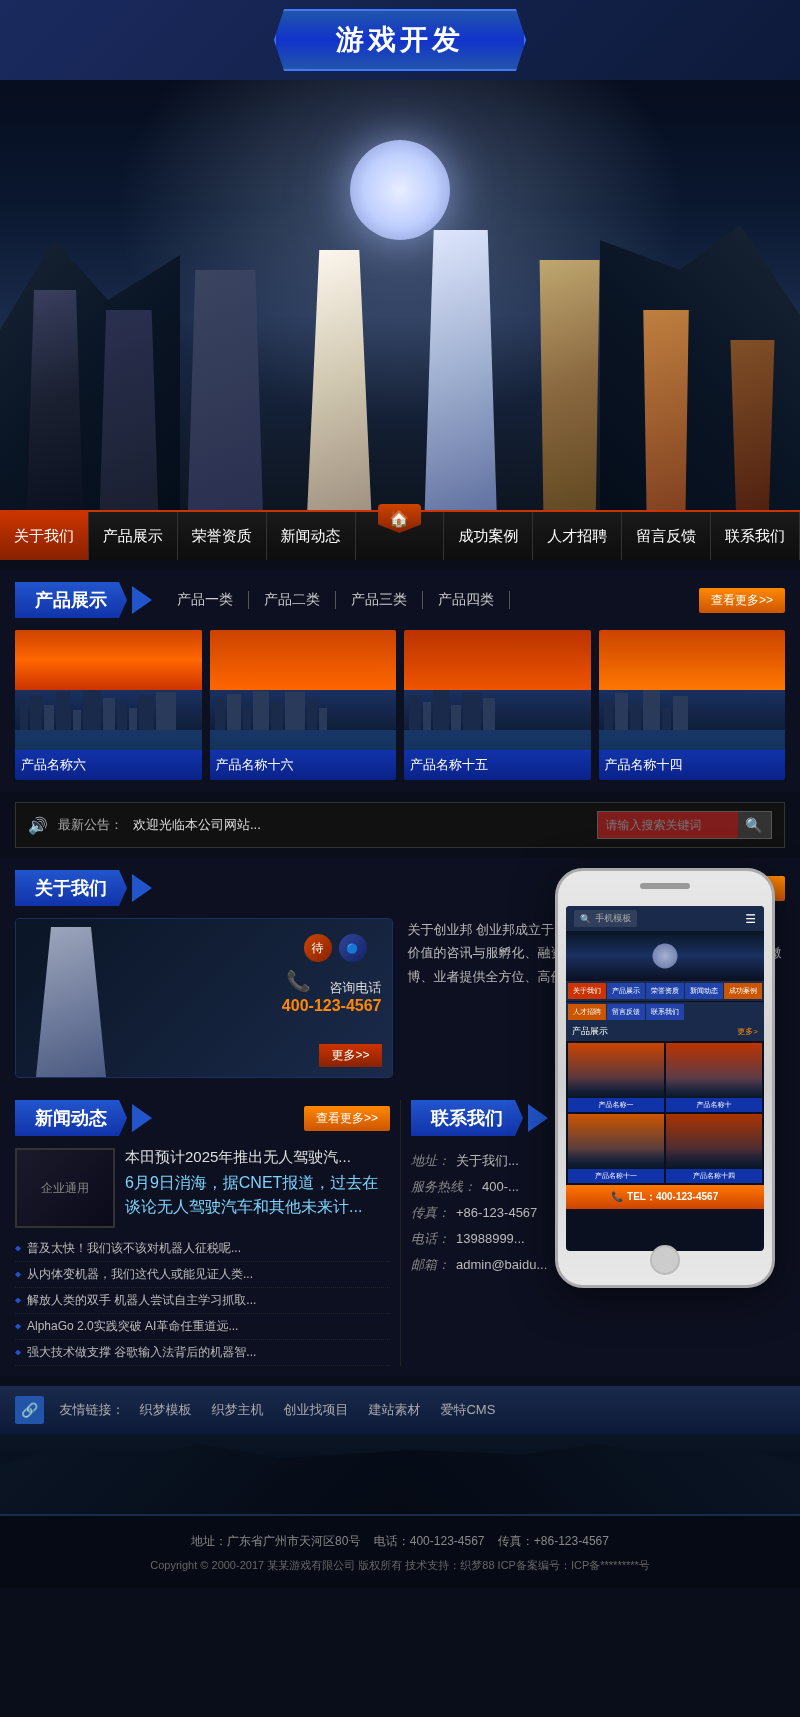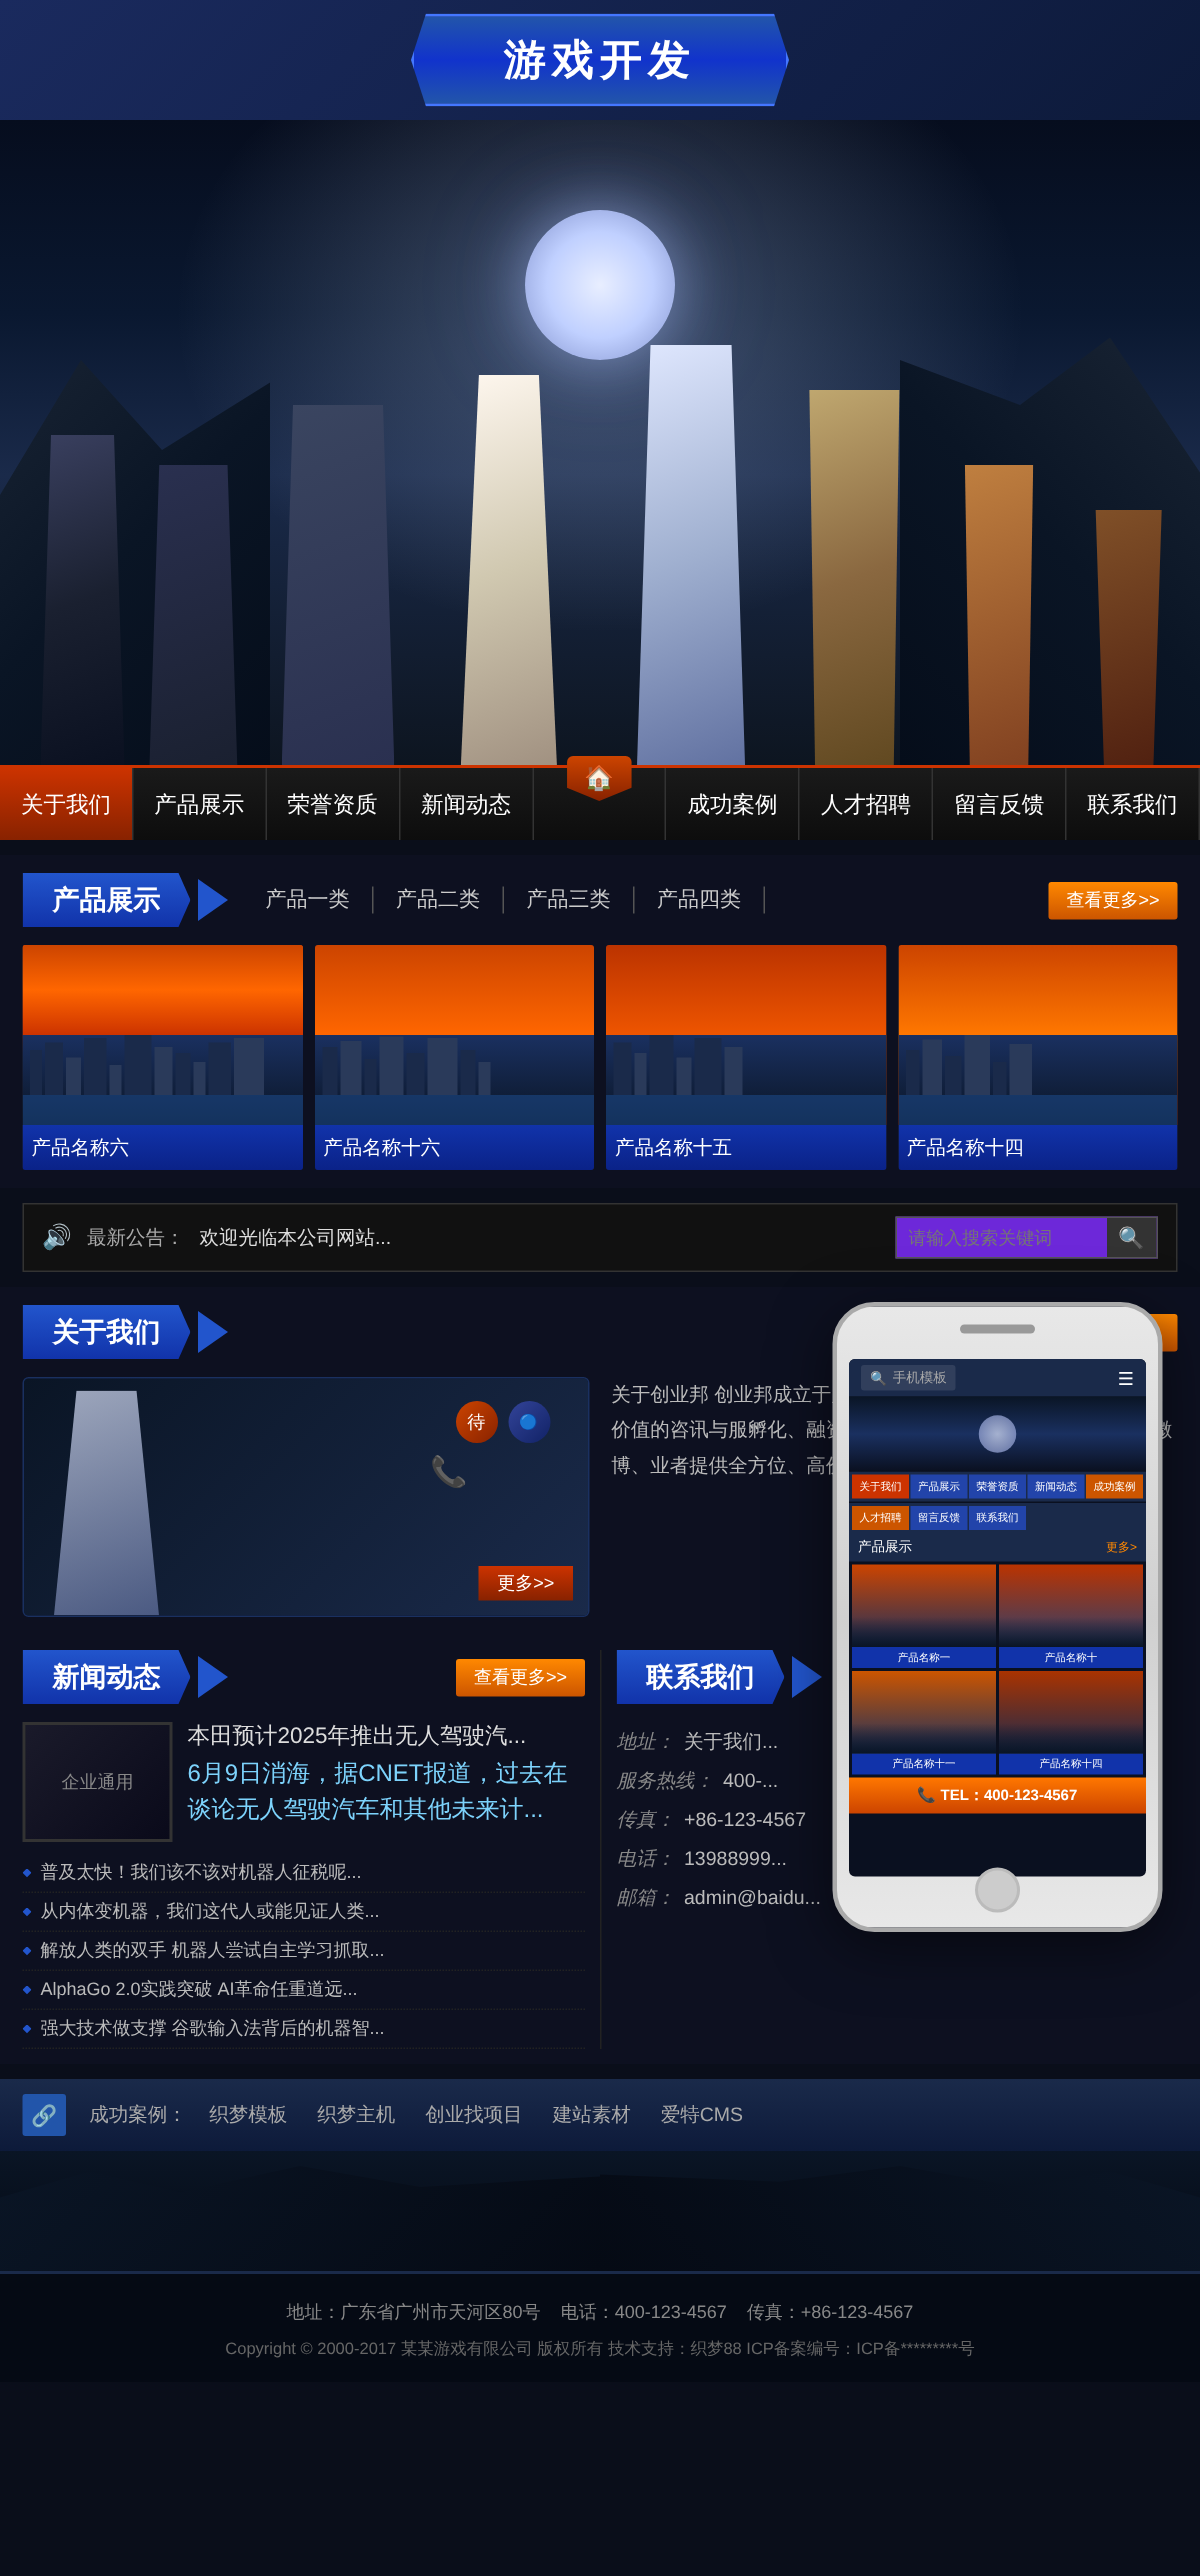--- a/index.html
+++ b/index.html
@@ -226,21 +226,21 @@
       white-space: nowrap;
     }
     .announce-text {
       color: #ddd;
       font-size: 13px;
       flex: 1;
     }
     .search-box {
       display: flex;
       border: 1px solid #555;
-      background: #6d28d9;
+      background: #7f1d1d;
     }
     .search-input {
       background: transparent;
       border: none;
       outline: none;
       color: #aaa;
       padding: 4px 8px;
       font-size: 12px;
       width: 140px;
     }
@@ -697,20 +697,26 @@
       <div class="about-left">
         <div class="about-img">
 
           <div style="position:absolute;left:5px;bottom:0;width:100px;height:150px;background:linear-gradient(160deg,#e0e8ff,#6070a0);clip-path:polygon(30% 0%,70% 0%,85% 100%,15% 100%);opacity:0.7;"></div>
 
           <div style="position:absolute;right:60px;top:15px;width:28px;height:28px;background:linear-gradient(135deg,#cc4400,#882200);border-radius:50%;display:flex;align-items:center;justify-content:center;font-size:12px;">待</div>
           <div style="position:absolute;right:25px;top:15px;width:28px;height:28px;background:linear-gradient(135deg,#334499,#112266);border-radius:50%;display:flex;align-items:center;justify-content:center;font-size:10px;">🔵</div>
 
           <div style="position:absolute;right:80px;top:50px;font-size:20px;color:#aabbff;">📞</div>
 
+          <div class="consult-box">
+            <div style="margin-top:30px;">
+              <div style="font-size:13px;color:#ddd;">咨询电话</div>
+              <div style="font-size:16px;color:#ff8800;font-weight:bold;">400-123-4567</div>
+            </div>
+          </div>
           <div class="more-link">更多&gt;&gt;</div>
         </div>
       </div>
 
       <div class="about-right">
         <p style="font-size:13px;color:#bbb;line-height:1.8;">关于创业邦 创业邦成立于力于帮助创业者实现创业梦业者提供低价值的咨讯与服孵化、融资服务等业务。产App、微信公众号、微博、业者提供全方位、高价值的</p>
       </div>
     </div>
 
     <div class="mobile-overlay" style="position:absolute;right:10px;top:-50px;">
@@ -863,21 +869,21 @@
       <div class="contact-row">
         <span class="contact-label">邮箱：</span>
         <span>admin@baidu...</span>
       </div>
     </div>
   </div>
 </div>
 
 <div class="friends-section">
   <div class="friends-icon">🔗</div>
-  <span class="friends-label">成功案例：</span>
+  <span class="friends-label">友情链接：</span>
   <div class="friends-links">
     <a class="friends-link">织梦模板</a>
     <a class="friends-link">织梦主机</a>
     <a class="friends-link">创业找项目</a>
     <a class="friends-link">建站素材</a>
     <a class="friends-link">爱特CMS</a>
   </div>
 </div>
 
 <div class="footer-mountains">

